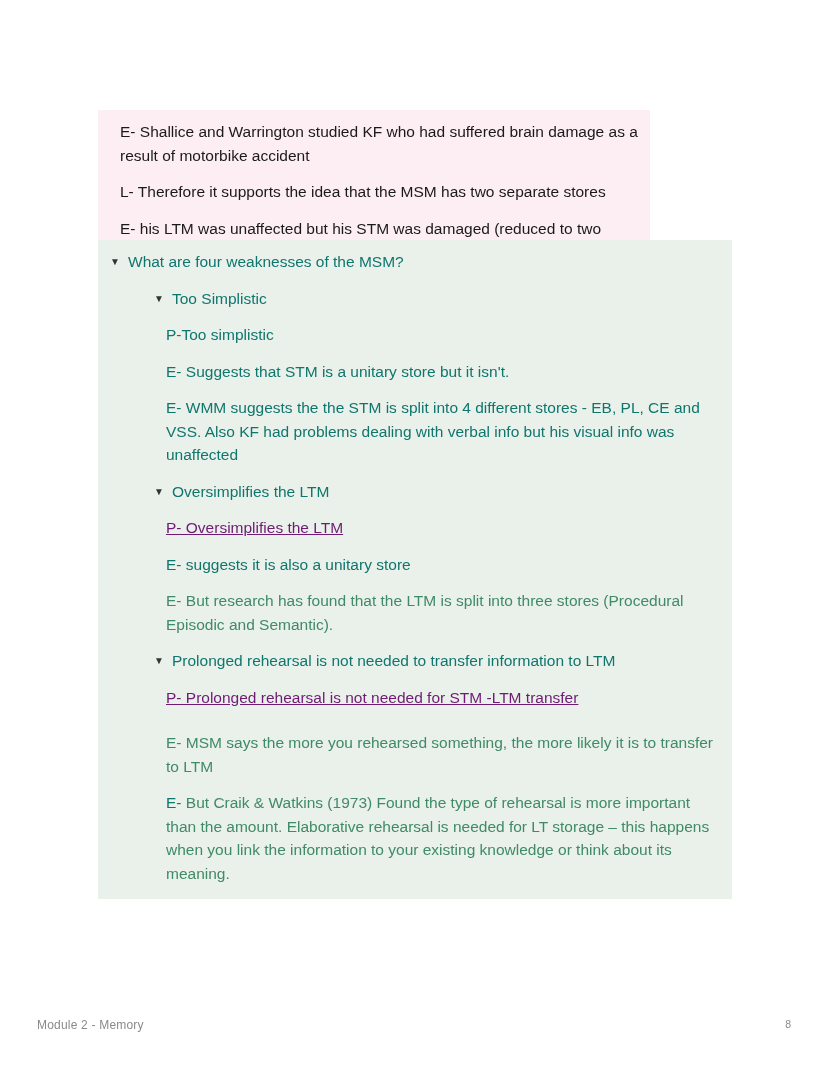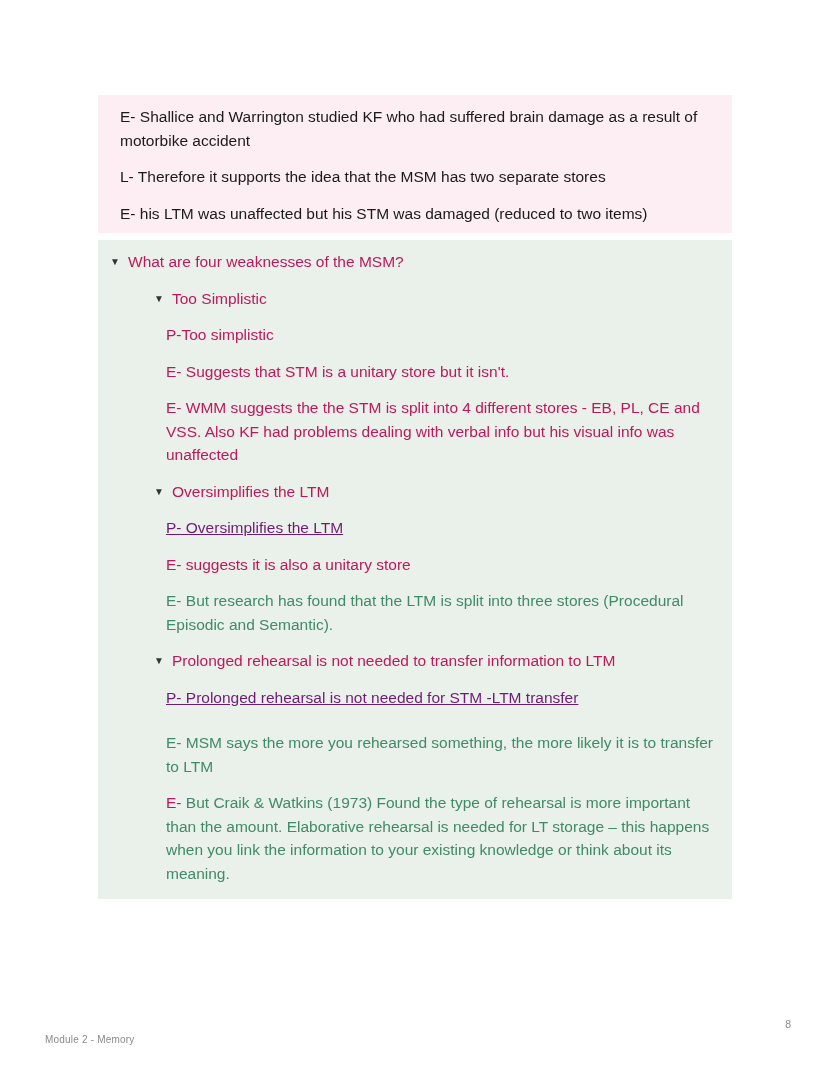--- a/index.html
+++ b/index.html
@@ -21,22 +21,22 @@
     top: 0;
     width: 828px;
     height: 1071px;
   }
   .block {
     position: absolute;
     box-sizing: border-box;
   }
   .block-pink {
     left: 98px;
-    top: 95px;
-    width: 634px;
+    top: 110px;
+    width: 552px;
     background: #fdeef3;
     padding: 10px 12px 8px 12px;
   }
   .block-green {
     left: 98px;
     top: 240px;
     width: 634px;
     background: #eaf1ea;
     padding: 10px 12px 14px 12px;
   }
@@ -61,40 +61,39 @@
     width: 16px;
     font-size: 10px;
     line-height: 23.5px;
     color: #333;
     margin-right: 2px;
     text-align: left;
   }
   .rowtext {
     flex: 1 1 auto;
   }
-  .c-black  { color: #be185d; }
+  .c-black  { color: #0f766e; }
   .c-orange { color: #701a75; text-decoration: underline; }
   .c-green  { color: #3f8a67; }
   .c-pink   { color: #d65a86; }
 
   .footer {
     position: absolute;
     left: 0;
     top: 1018px;
     width: 828px;
     height: 20px;
   }
   .footer-left {
     position: absolute;
     left: 37px;
-    top: 16px;
-    font-size: 10px;
+    top: 0;
+    font-size: 12px;
     color: #8a8a8a;
     letter-spacing: 0.2px;
-    margin-left: 8px;
   }
   .footer-right {
     position: absolute;
     right: 37px;
     top: 0;
     font-size: 10.5px;
     color: #8a8a8a;
   }
   .sp-before { margin-top: 22px; }
 </style>

